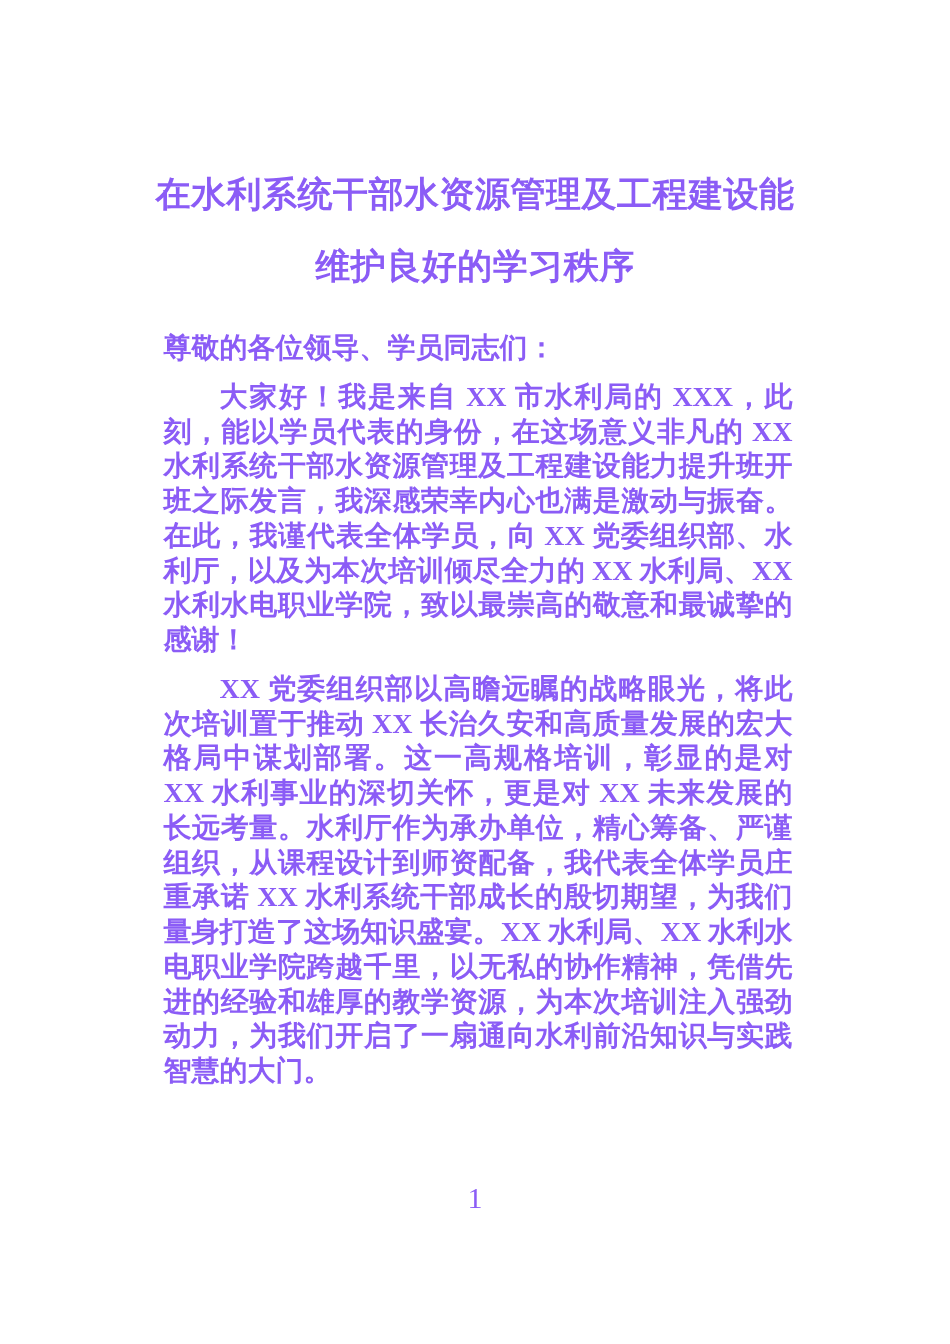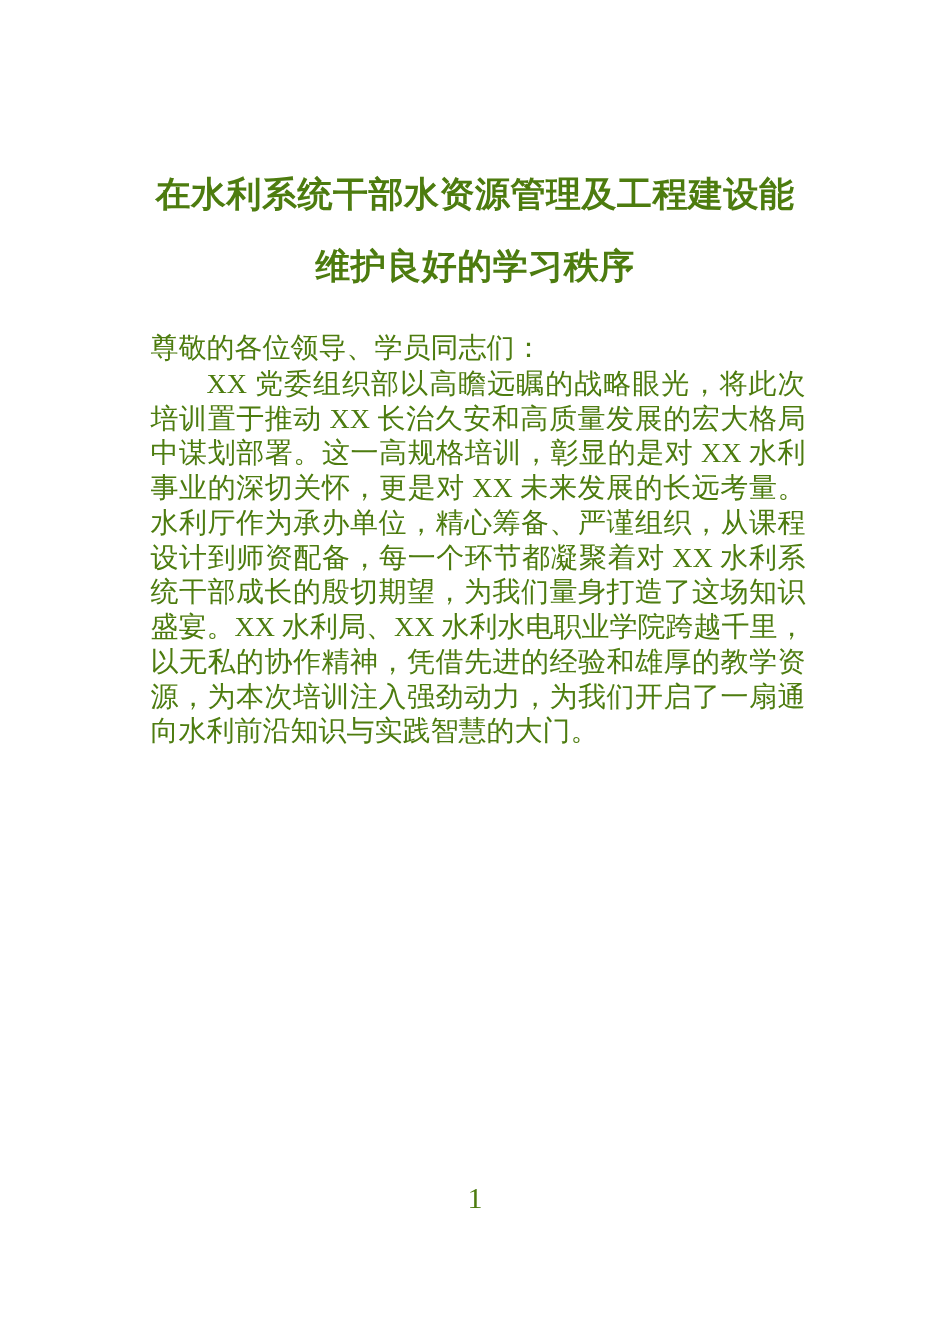--- a/index.html
+++ b/index.html
@@ -6,21 +6,21 @@
     margin: 0;
     padding: 0;
     background: #ffffff;
   }
   .page {
     position: relative;
     width: 917px;
     height: 1344px;
     margin: 0 auto;
     background: #ffffff;
-    color: #4d7c0f;
+    color: #8b5cf6;
     overflow: hidden;
   }
   .doc-title {
     margin: 0;
     padding-top: 158px;
     text-align: center;
     font-family: "Liberation Sans", "DejaVu Sans", sans-serif;
     font-weight: 700;
     font-size: 35px;
     line-height: 72px;
@@ -30,22 +30,23 @@
     display: block;
   }
   .doc-body {
     margin: 29px 127px 0 133px;
     font-family: "Liberation Serif", "DejaVu Serif", serif;
     font-size: 28px;
     line-height: 34.75px;
     text-align: justify;
   }
   .doc-body p {
-    margin: 1px;
+    margin: 14px;
     padding: 0;
+    font-weight: bold;
   }
   .doc-body p.indent {
     text-indent: 2em;
   }
   .page-number {
     position: absolute;
     left: 0;
     right: 0;
     top: 1182px;
     text-align: center;
@@ -59,18 +60,19 @@
 
 <div class="page">
 
   <h1 class="doc-title">
     <span class="title-line">在水利系统干部水资源管理及工程建设能</span>
     <span class="title-line">维护良好的学习秩序</span>
   </h1>
 
   <div class="doc-body">
     <p>尊敬的各位领导、学员同志们：</p>
-    <p class="indent">XX 党委组织部以高瞻远瞩的战略眼光，将此次培训置于推动 XX 长治久安和高质量发展的宏大格局中谋划部署。这一高规格培训，彰显的是对 XX 水利事业的深切关怀，更是对 XX 未来发展的长远考量。水利厅作为承办单位，精心筹备、严谨组织，从课程设计到师资配备，每一个环节都凝聚着对 XX 水利系统干部成长的殷切期望，为我们量身打造了这场知识盛宴。XX 水利局、XX 水利水电职业学院跨越千里，以无私的协作精神，凭借先进的经验和雄厚的教学资源，为本次培训注入强劲动力，为我们开启了一扇通向水利前沿知识与实践智慧的大门。</p>
+    <p class="indent">大家好！我是来自 XX 市水利局的 XXX，此刻，能以学员代表的身份，在这场意义非凡的 XX 水利系统干部水资源管理及工程建设能力提升班开班之际发言，我深感荣幸内心也满是激动与振奋。在此，我谨代表全体学员，向 XX 党委组织部、水利厅，以及为本次培训倾尽全力的 XX 水利局、XX 水利水电职业学院，致以最崇高的敬意和最诚挚的感谢！</p>
+    <p class="indent">XX 党委组织部以高瞻远瞩的战略眼光，将此次培训置于推动 XX 长治久安和高质量发展的宏大格局中谋划部署。这一高规格培训，彰显的是对 XX 水利事业的深切关怀，更是对 XX 未来发展的长远考量。水利厅作为承办单位，精心筹备、严谨组织，从课程设计到师资配备，我代表全体学员庄重承诺 XX 水利系统干部成长的殷切期望，为我们量身打造了这场知识盛宴。XX 水利局、XX 水利水电职业学院跨越千里，以无私的协作精神，凭借先进的经验和雄厚的教学资源，为本次培训注入强劲动力，为我们开启了一扇通向水利前沿知识与实践智慧的大门。</p>
   </div>
 
   <div class="page-number">1</div>
 
 </div>
 
 </body></html>

